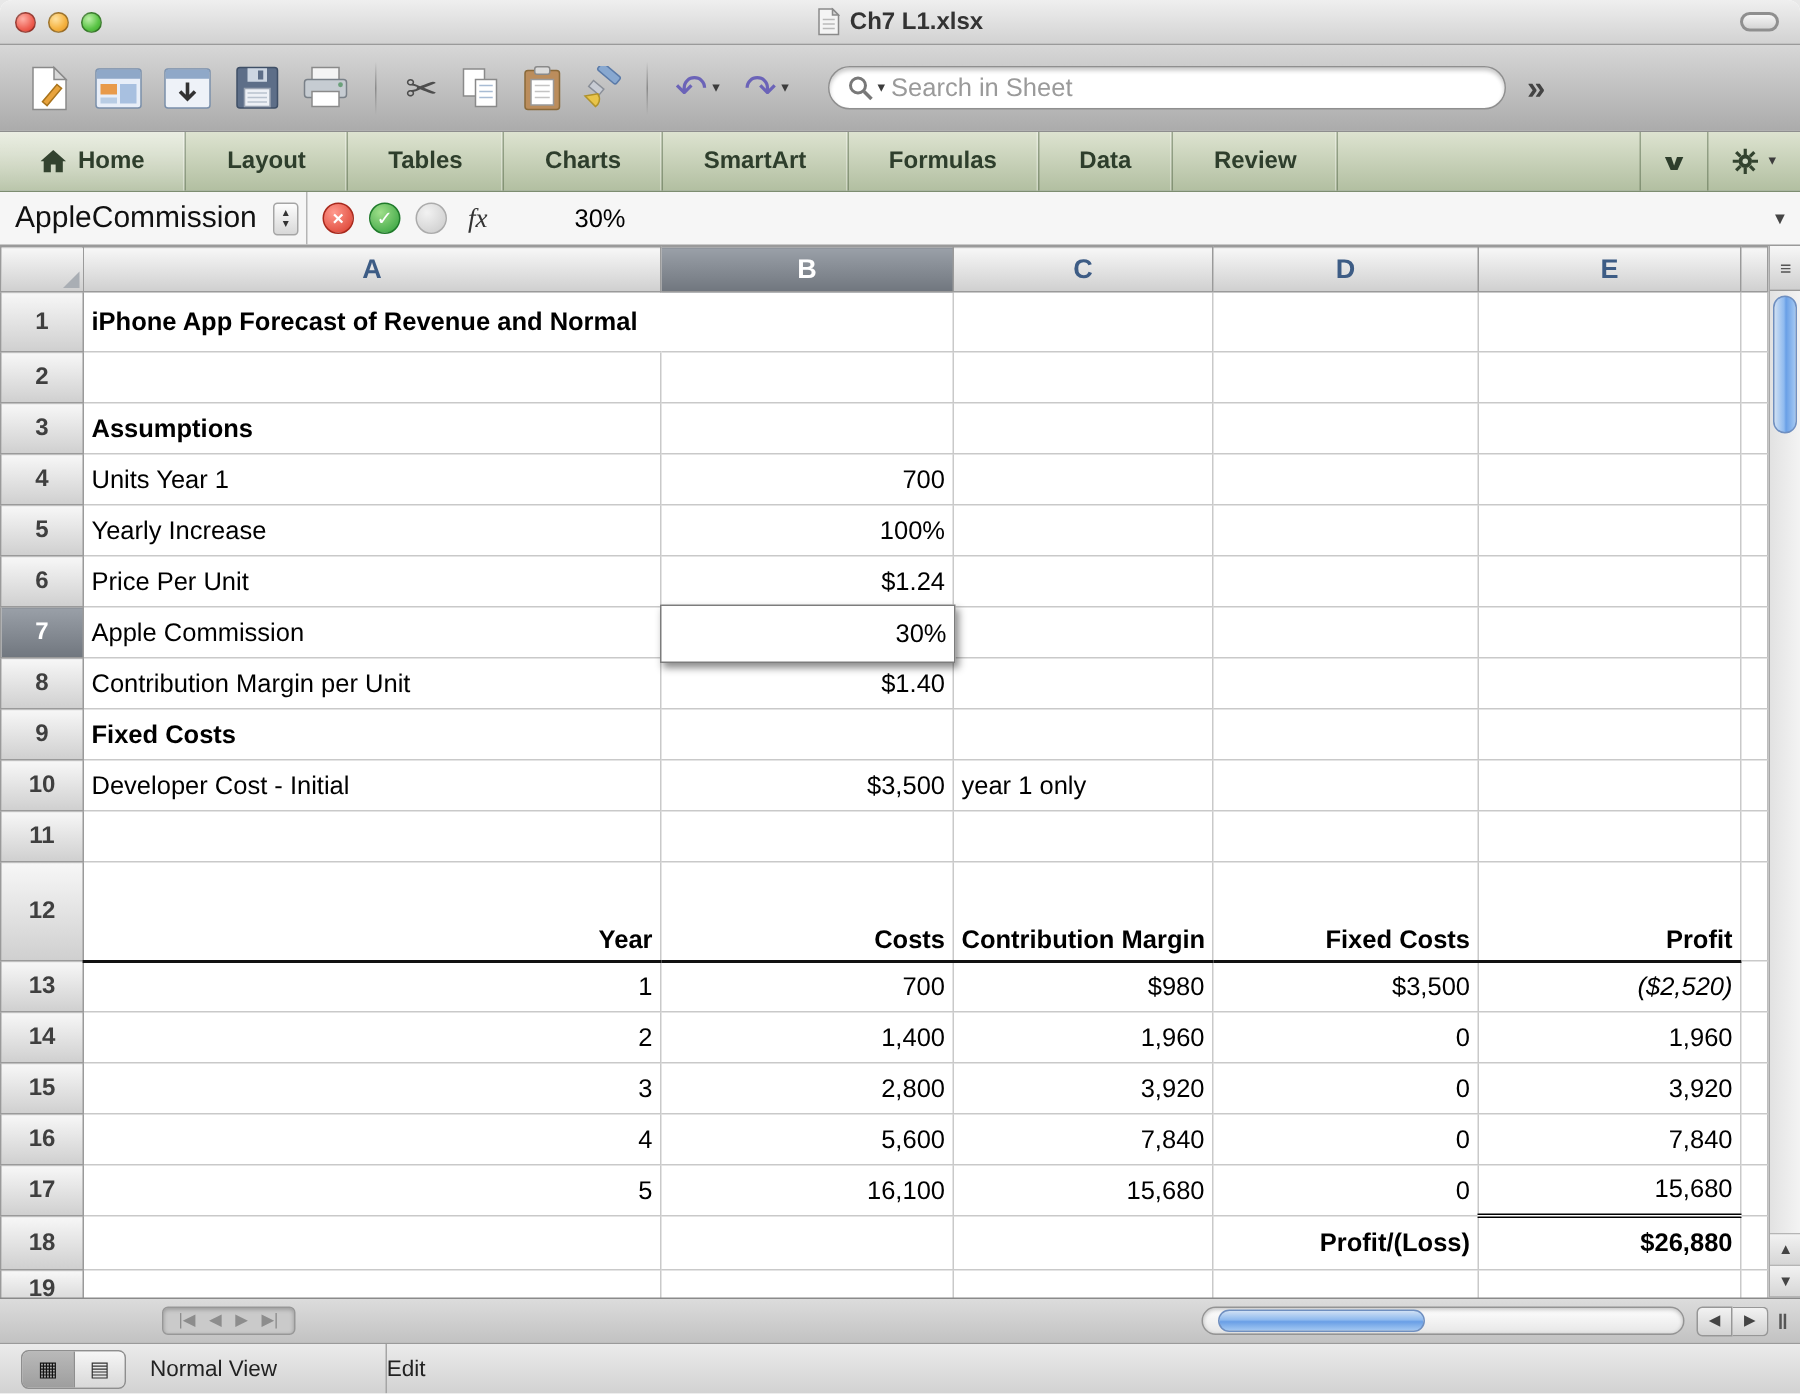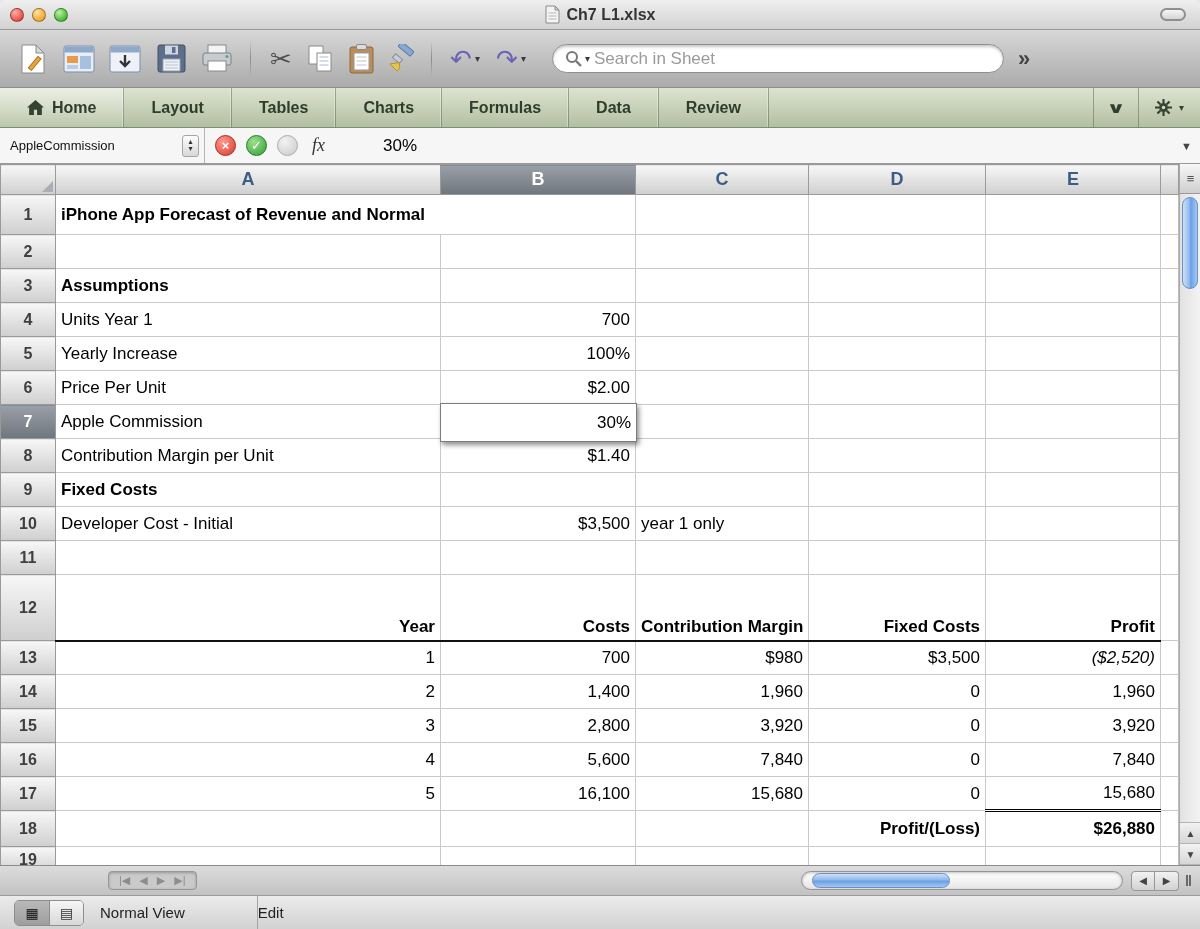--- a/index.html
+++ b/index.html
@@ -54,21 +54,21 @@
   .rspacer { flex:1; }
   .rbtn { display:flex; align-items:center; justify-content:center; gap:4px; padding:0 16px;
     border-left:1px solid rgba(70,90,60,.45); color:#2e3e2c; }
   .chev { font-size:15px; font-weight:bold; color:#2e3e2c; transform:scaleX(1.6); }
 
   
   .formulabar { height:36px; flex:none; display:flex; align-items:center;
     background:#f6f6f6; border-bottom:1px solid #9a9a9a; }
   .namebox { width:205px; height:100%; display:flex; align-items:center;
     padding-left:10px; border-right:1px solid #b5b5b5; }
-  .namebox-text { flex:1; font-size:13px; color:#111; }
+  .namebox-text { flex:1; font-size:20px; color:#111; }
   .stepper { width:17px; height:22px; margin-right:5px; border:1px solid #a5a5a5; border-radius:3px;
     background:linear-gradient(#fdfdfd,#d8d8d8); display:flex; flex-direction:column;
     align-items:center; justify-content:center; line-height:.8; }
   .stepper span { font-size:8px; color:#333; }
   .g-up-sm::before { content:"\25B4"; }
   .g-dn-sm::before { content:"\25BE"; }
   .fb-btn { width:21px; height:21px; border-radius:50%; display:flex; align-items:center;
     justify-content:center; color:#fff; font-size:13px; font-weight:bold; margin-left:10px; }
   .fb-cancel { background:radial-gradient(circle at 35% 30%, #ff9a8e, #d93a2b); border:1px solid #a8281c; }
   .fb-accept { background:radial-gradient(circle at 35% 30%, #9fdf8a, #2f9e3a); border:1px solid #1f7a2a; }
@@ -295,20 +295,23 @@
     <div class="rtab">
         <span>Layout</span>
       </div>
     <div class="rtab">
         <span>Tables</span>
       </div>
     <div class="rtab">
         <span>Charts</span>
       </div>
     <div class="rtab">
+        <span>SmartArt</span>
+      </div>
+    <div class="rtab">
         <span>Formulas</span>
       </div>
     <div class="rtab">
         <span>Data</span>
       </div>
     <div class="rtab">
         <span>Review</span>
       </div>
     <div class="rspacer"></div>
     <div class="rbtn">
@@ -415,21 +418,21 @@
         <td class="c">Yearly Increase</td>
         <td class="c num">100%</td>
         <td class="c"></td>
             <td class="c"></td>
         <td class="c"></td>
             <td class="fill"></td>
       </tr>
       <tr class="h34">
         <td class="rh">6</td>
         <td class="c">Price Per Unit</td>
-        <td class="c num">$2.00</td>
+        <td class="c num">$1.24</td>
         <td class="c"></td>
             <td class="c"></td>
         <td class="c"></td>
             <td class="fill"></td>
       </tr>
       <tr class="h34">
         <td class="rh sel">7</td>
         <td class="c">Apple Commission</td>
         <td class="c num active-td">
           <div class="editbox">30%</div>

